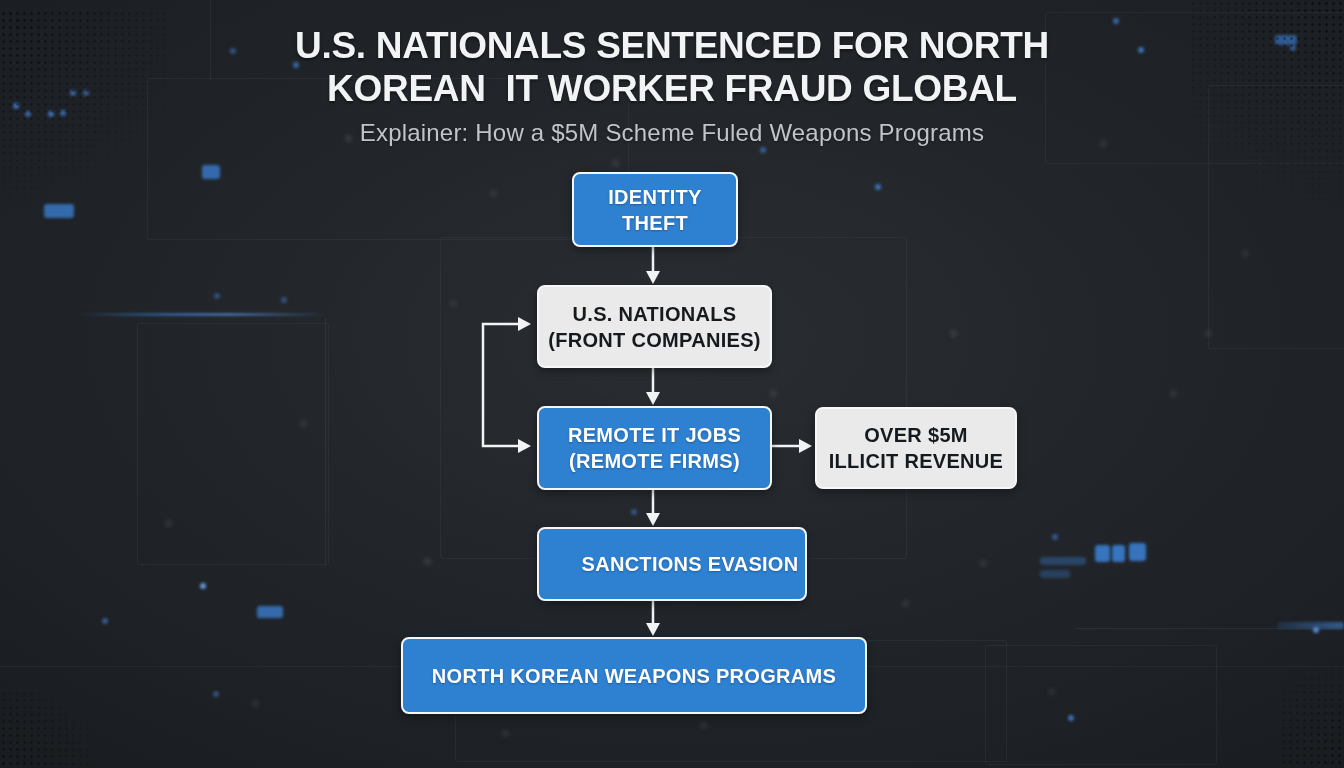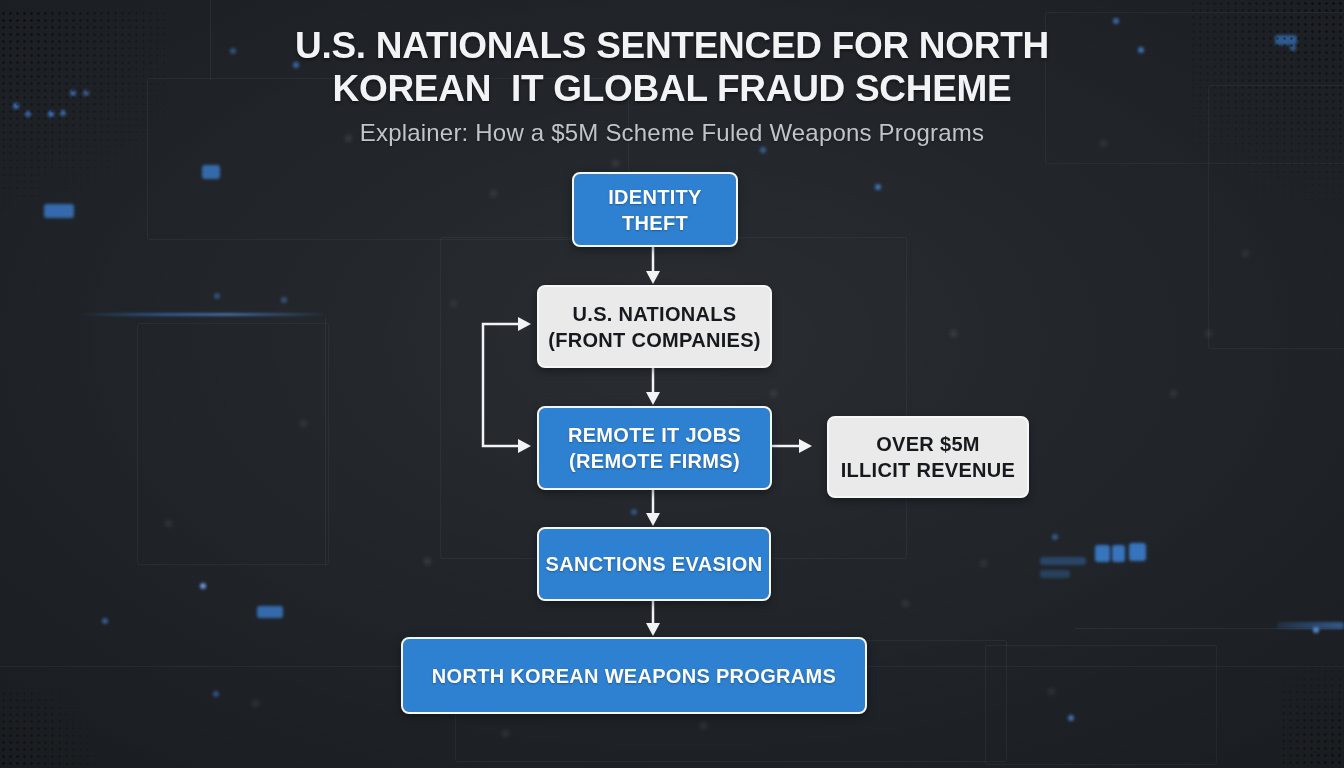--- a/index.html
+++ b/index.html
@@ -105,22 +105,22 @@
   .node{position:absolute;z-index:6;display:flex;align-items:center;justify-content:center;
     text-align:center;border-radius:8px;font-weight:700;font-size:20px;line-height:26px;
     letter-spacing:0.3px;box-shadow:0 3px 8px rgba(0,0,0,0.38);}
   .node span{white-space:pre-line;}
   .node.blue{background:var(--node-blue);border:2px solid var(--node-border);color:#ffffff;
     text-shadow:0 1px 2px rgba(0,30,70,0.35);}
   .node.light{background:var(--node-light);border:2px solid #f6f7f7;color:#16191d;}
   .n-identity{left:572px;top:172px;width:162px;height:71px;}
   .n-nationals{left:537px;top:285px;width:231px;height:79px;}
   .n-remote{left:537px;top:406px;width:231px;height:80px;}
-  .n-revenue{left:815px;top:416px;width:198px;height:78px;margin-left:12px;}
-  .n-sanctions{left:537px;top:527px;width:230px;height:70px;}
+  .n-revenue{left:815px;top:407px;width:198px;height:78px;}
+  .n-sanctions{left:537px;top:527px;width:230px;height:70px;padding-left:36px;}
   .n-weapons{left:401px;top:637px;width:462px;height:73px;}
   .arrows{position:absolute;inset:0;z-index:4;pointer-events:none;}
   .arrows line, .arrows path{stroke:var(--arrow);stroke-width:2.5;fill:none;}
   .arrows polygon{fill:var(--arrow);stroke:none;}
 </style>
 </head>
 <body>
 
 <div class="stage">
 
@@ -150,21 +150,21 @@
   <div class="deco dots-gray"></div>
   <div class="deco halftone ht-tl"></div>
   <div class="deco halftone ht-tr"></div>
   <div class="deco halftone ht-bl"></div>
   <div class="deco halftone ht-br"></div>
   <div class="deco grain"></div>
 
   <div class="header">
     <h1 class="title">
       <span>U.S. NATIONALS SENTENCED FOR NORTH</span>
-      <span>KOREAN  IT GLOBAL FRAUD SCHEME</span>
+      <span>KOREAN  IT WORKER FRAUD GLOBAL</span>
     </h1>
     <p class="subtitle">Explainer: How a $5M Scheme Fuled Weapons Programs</p>
   </div>
 
   <svg class="arrows" viewBox="0 0 1344 768" width="1344" height="768" xmlns="http://www.w3.org/2000/svg">
     <g>
       <line x1="653" y1="243" x2="653" y2="272"></line>
       <polygon points="646,271 660,271 653,284"></polygon>
     </g>
     <g>

